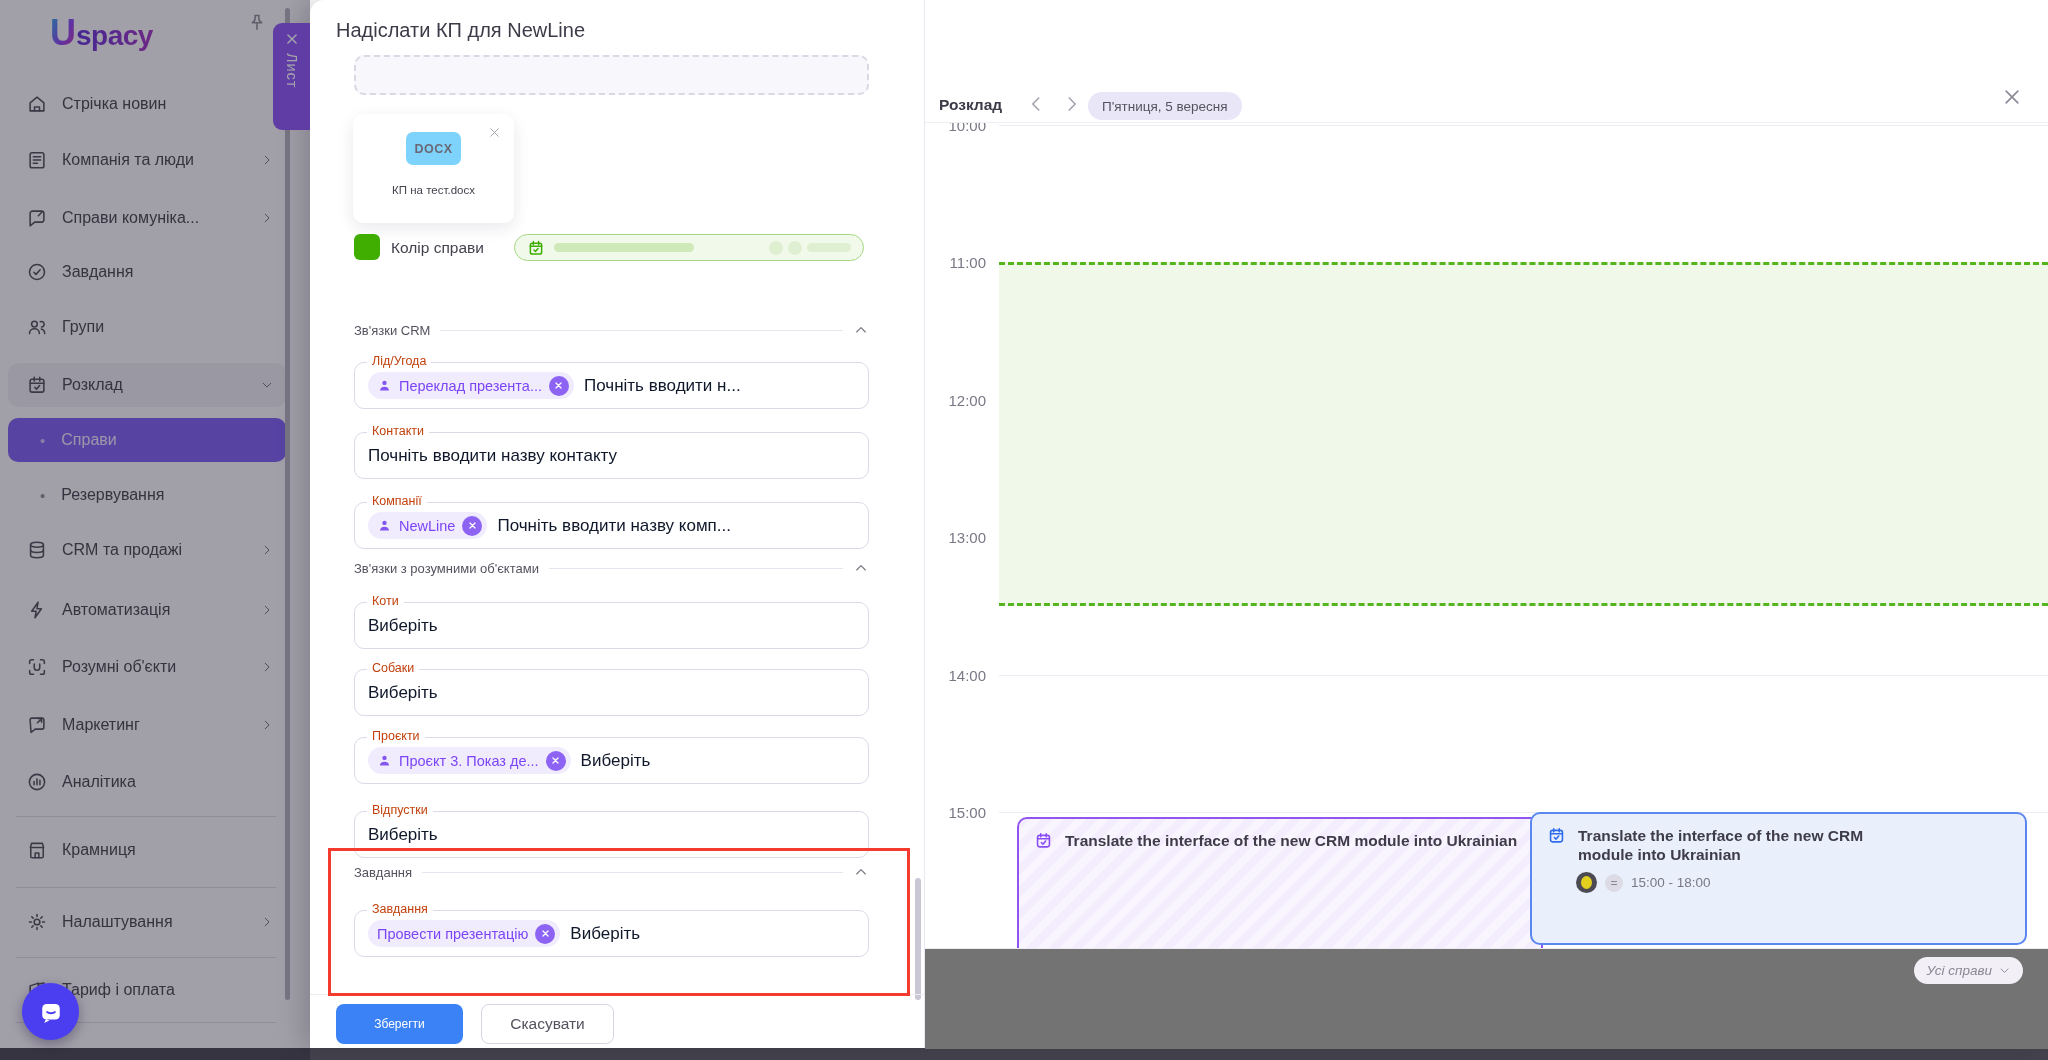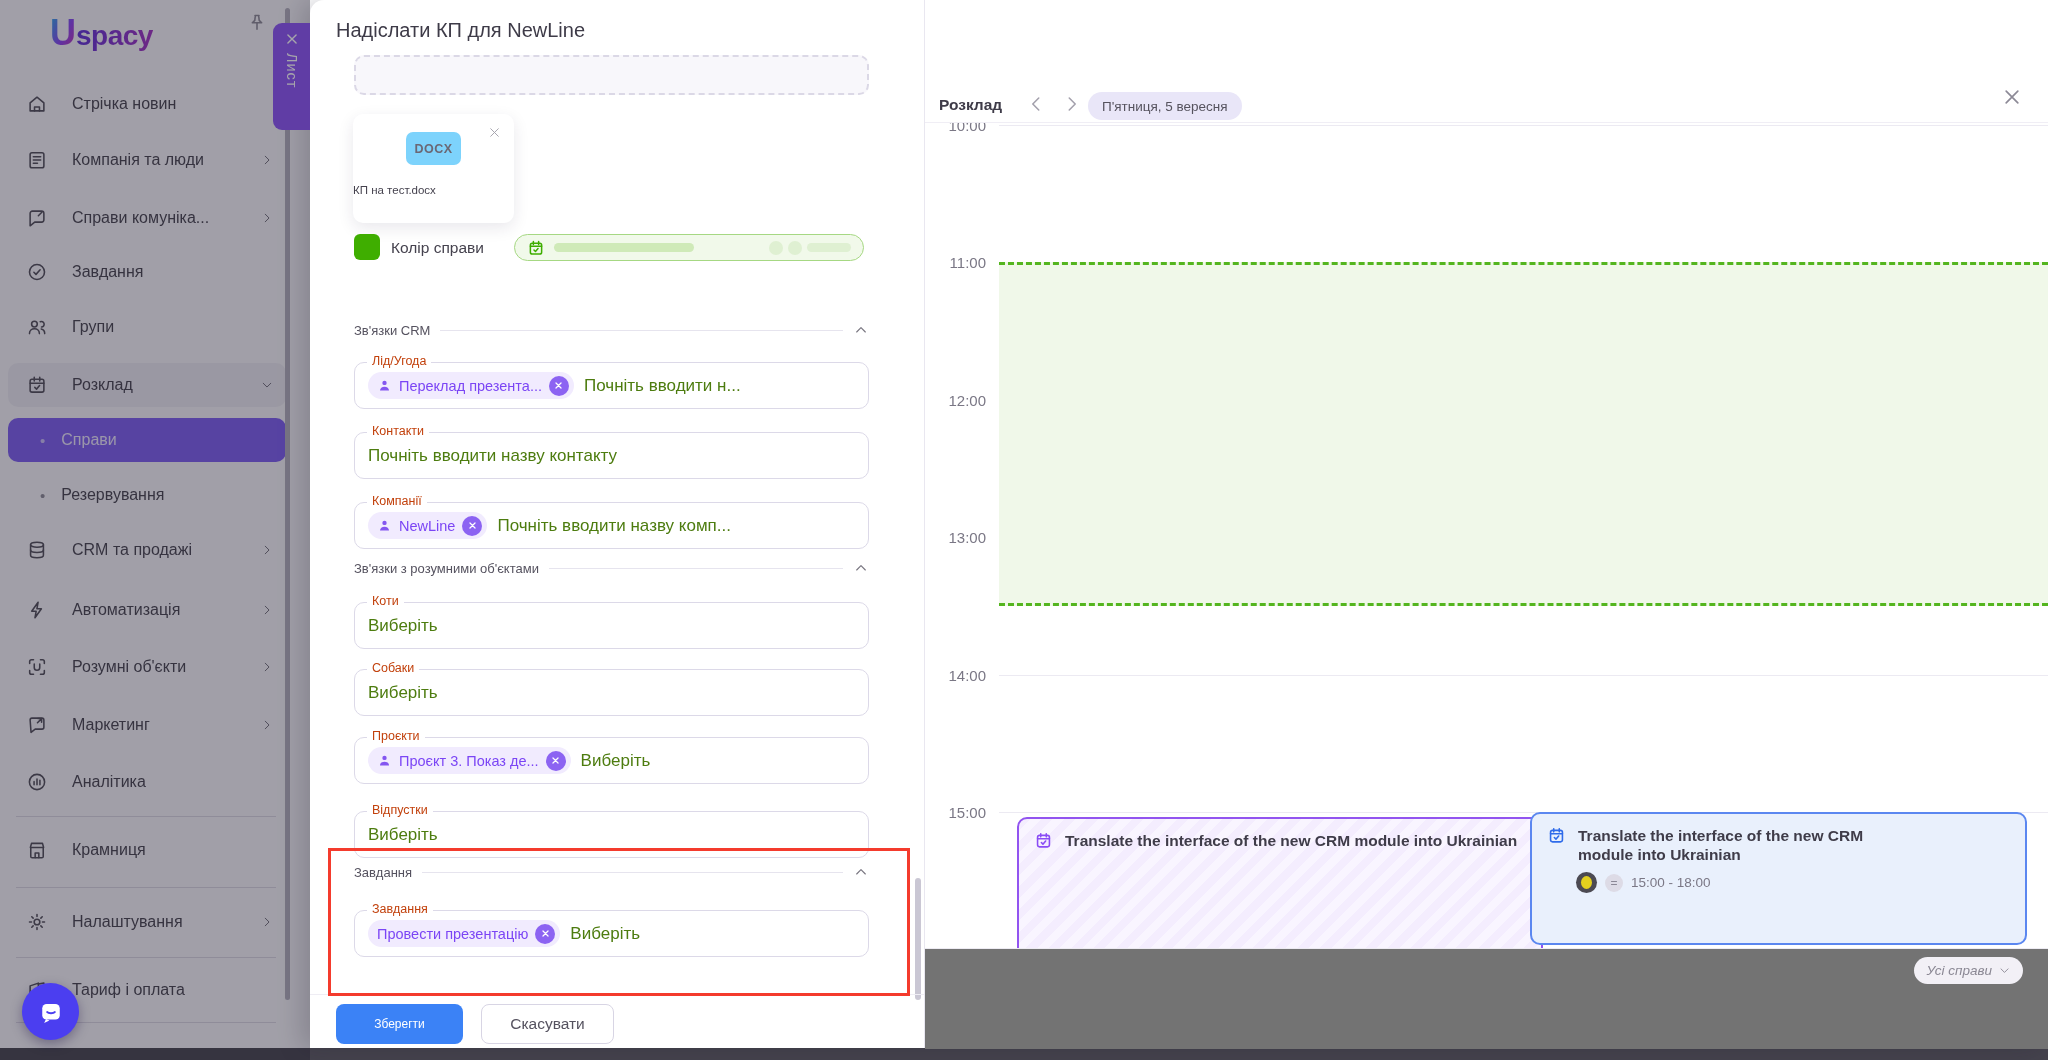--- a/index.html
+++ b/index.html
@@ -11,21 +11,21 @@
 
   
   .sidebar{position:absolute;left:0;top:0;width:310px;height:1060px;background:#f7f6fa;z-index:1;}
   .logo{position:absolute;left:50px;top:12px;font-weight:bold;display:flex;align-items:baseline;}
   .logo .u{font-size:36px;background:linear-gradient(120deg,#1fb6e8 0%,#8a3ff2 55%,#d0309a 100%);
            -webkit-background-clip:text;background-clip:text;color:transparent;}
   .logo .rest{font-size:28px;letter-spacing:-.5px;
            background:linear-gradient(100deg,#5b2fd8,#a32fc0);
            -webkit-background-clip:text;background-clip:text;color:transparent;}
   .pin{position:absolute;left:246px;top:12px;}
-  .nav-item{position:absolute;left:8px;width:278px;height:44px;display:flex;align-items:center;gap:24px;
+  .nav-item{position:absolute;left:8px;width:278px;height:44px;display:flex;align-items:center;gap:14px;
             padding-left:18px;box-sizing:border-box;border-radius:10px;color:#45424e;font-size:16px;}
   .nav-item .chev{margin-left:auto;margin-right:12px;display:flex;}
   .nav-item.open{background:#eceaf2;}
   .nav-item.sub{padding-left:32px;gap:16px;}
   .nav-item.sub .bullet{font-size:15px;color:#8d8a97;}
   .nav-item.active{background:#7c5cf1;color:rgba(255,255,255,.85);}
   .nav-item.active .bullet{color:rgba(255,255,255,.6);}
   .sb-div{position:absolute;left:16px;width:260px;height:1px;background:#d9d6e2;}
   .sb-scroll{position:absolute;left:285px;top:8px;width:5px;height:992px;border-radius:3px;background:#b2afbd;}
   .overlay{position:absolute;left:0;top:0;width:310px;height:1060px;background:rgba(32,29,46,.40);z-index:30;}
@@ -43,21 +43,21 @@
   .modal-title{position:absolute;left:26px;top:19px;font-size:20px;color:#3e3b48;}
 
   .dashed-box{position:absolute;left:44px;top:55px;width:515px;height:40px;border:2px dashed #dbd8e6;
               border-radius:10px;background:#f8f7fb;box-sizing:border-box;}
   .file-card{position:absolute;left:43px;top:114px;width:161px;height:109px;background:#fff;border-radius:10px;
              box-shadow:0 5px 16px rgba(40,30,70,.10);}
   .docx-badge{position:absolute;left:53px;top:18px;width:55px;height:33px;background:#7dd3fc;border-radius:7px;
               display:flex;align-items:center;justify-content:center;font-size:12.5px;font-weight:bold;
               color:#6b6875;letter-spacing:.5px;}
   .file-close{position:absolute;right:13px;top:12px;}
-  .file-name{position:absolute;left:0;top:70px;width:100%;text-align:left;font-size:11.5px;color:#45424e;}
+  .file-name{position:absolute;left:0;top:70px;width:100%;text-align:center;font-size:11.5px;color:#45424e;}
 
   .color-swatch{position:absolute;left:44px;top:234px;width:26px;height:26px;border-radius:6px;background:#3fae00;}
   .color-label{position:absolute;left:81px;top:239px;font-size:15.5px;color:#45424e;}
   .color-preview{position:absolute;left:204px;top:234px;width:350px;height:27px;border:1px solid #a6d883;
                  border-radius:14px;background:#f1f9ea;display:flex;align-items:center;gap:9px;
                  padding:0 12px;box-sizing:border-box;}
   .cp-bar1{width:140px;height:9px;border-radius:5px;background:#cfeab8;}
   .cp-right{margin-left:auto;display:flex;align-items:center;gap:5px;}
   .cp-dot{width:14px;height:14px;border-radius:50%;background:#dff0d2;}
   .cp-bar2{width:44px;height:9px;border-radius:5px;background:#dff0d2;}
@@ -68,21 +68,21 @@
   .sh1{top:322px;} .sh2{top:560px;} .sh3{top:864px;}
 
   .field{position:absolute;left:44px;width:515px;height:47px;border:1.5px solid #dcd9e8;border-radius:10px;
          background:#fff;box-sizing:border-box;display:flex;align-items:center;gap:10px;padding:0 13px;}
   .field .flabel{position:absolute;left:12px;top:-9px;background:#fff;padding:0 5px;font-size:12.5px;color:#c2410c;}
   .f1{top:362px;} .f2{top:432px;} .f3{top:502px;} .f4{top:602px;}
   .f5{top:669px;} .f6{top:737px;} .f7{top:811px;} .f8{top:910px;}
   .chip{display:flex;align-items:center;gap:7px;height:27px;padding:0 5px 0 9px;background:#f1ebfe;border-radius:14px;}
   .chip .ctext{font-size:14.5px;color:#7b45f5;white-space:nowrap;}
   .chip-x{width:20px;height:20px;border-radius:50%;background:#8c63f2;display:flex;align-items:center;justify-content:center;}
-  .ph{font-size:17px;color:#4d7c0f;white-space:nowrap;}
+  .ph{font-size:17px;color:#0f172a;white-space:nowrap;}
 
   .red-box{position:absolute;left:18px;top:848px;width:582px;height:148px;border:3px solid #f43b2d;
            box-sizing:border-box;pointer-events:none;z-index:5;}
   .form-scrollbar{position:absolute;left:605px;top:878px;width:6px;height:122px;border-radius:3px;background:#cac7d4;}
   .form-footer-line{position:absolute;left:0;top:994px;width:614px;height:1px;background:#efedf4;}
   .btn-save{position:absolute;left:26px;top:1004px;width:127px;height:40px;border-radius:8px;background:#3b82f6;
             color:#fff;font-size:12px;display:flex;align-items:center;justify-content:center;cursor:pointer;}
   .btn-cancel{position:absolute;left:171px;top:1004px;width:133px;height:40px;border-radius:8px;background:#fff;
               border:1.5px solid #d8d5e4;color:#55525f;font-size:15.5px;display:flex;align-items:center;
               justify-content:center;box-sizing:border-box;cursor:pointer;}

